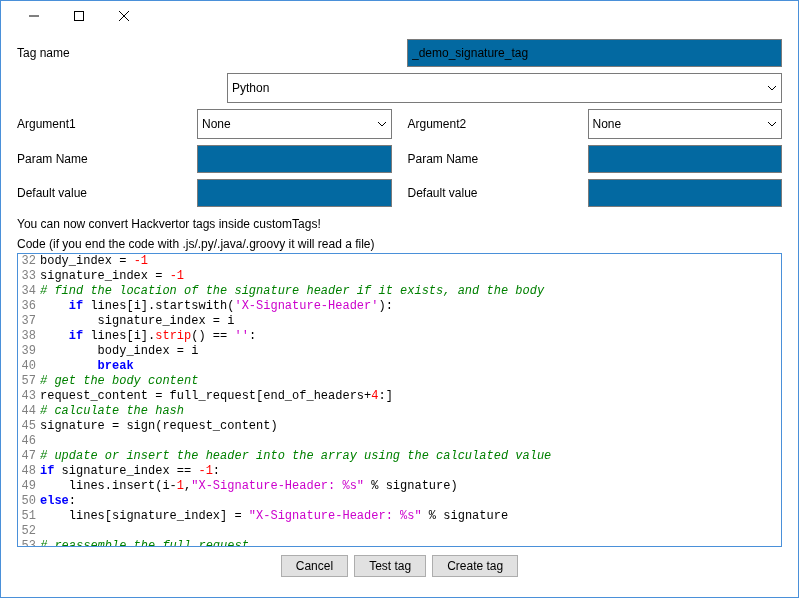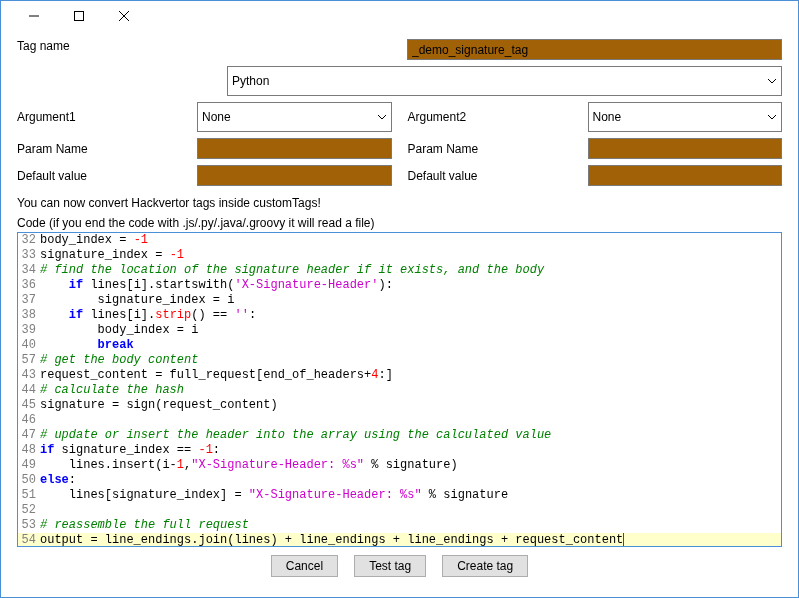--- a/index.html
+++ b/index.html
@@ -4,41 +4,41 @@
 <style>
 * { box-sizing: border-box; margin: 0; padding: 0; }
 body { font-family: "Segoe UI", Tahoma, sans-serif; font-size: 12px; background: #fff; color: #000; }
 .window { width: 799px; height: 598px; border: 1px solid #4a90d9; background: #fff; display: flex; flex-direction: column; }
 .titlebar { height: 30px; display: flex; align-items: center; padding: 0 0 0 10px; }
 .titlebar-title { flex: 1; font-size: 12px; }
 .titlebar-controls { display: flex; }
 .titlebar-btn { width: 45px; height: 30px; display: flex; align-items: center; justify-content: center; cursor: pointer; }
 .titlebar-btn svg { width: 10px; height: 10px; }
 .content { padding: 8px 16px; flex: 1; display: flex; flex-direction: column; overflow: hidden; }
-.form-row { display: flex; align-items: flex-start; margin-bottom: 6px; }
+.form-row { display: flex; align-items: center; margin-bottom: 6px; }
 .form-label { width: 180px; }
-.form-input { flex: 1; height: 21px; border: 1px solid #7a7a7a; padding: 2px 4px; font-family: inherit; font-size: 12px; background: #a16207; }
+.form-input { flex: 1; height: 28px; border: 1px solid #7a7a7a; padding: 2px 4px; font-family: inherit; font-size: 12px; background: #0369a1; }
 .form-select { flex: 1; height: 21px; border: 1px solid #7a7a7a; padding: 14px 4px; font-family: inherit; font-size: 12px; background: #fff; position: relative; display: flex; align-items: center; justify-content: space-between; cursor: pointer; }
 .form-select .chev { width: 10px; height: 10px; }
 .form-two-col { display: flex; gap: 16px; margin-bottom: 6px; }
 .form-col { flex: 1; display: flex; align-items: center; }
 .form-col .form-label { width: 180px; }
 .hint { margin: 4px 0 2px 0; }
 .code-area { flex: 1; border: 1px solid #4a90d9; background: #fff; overflow: hidden; font-family: "Courier New", monospace; font-size: 12px; line-height: 15px; }
 .code-line { display: flex; white-space: pre; }
 .gutter { width: 22px; text-align: right; padding-right: 4px; color: #808080; user-select: none; }
 .code-text { flex: 1; }
 .hl-line { background: #ffffcc; }
 .kw { color: #0000ff; font-weight: bold; }
 .str { color: #cc00cc; }
 .num { color: #ff0000; }
 .com { color: #008000; font-style: italic; }
 .fn { color: #ff0000; }
 .cursor { border-left: 1px solid #ff0000; }
-.button-row { display: flex; justify-content: center; gap: 16px; padding: 8px 0 12px 0; }
+.button-row { display: flex; justify-content: center; gap: 6px; padding: 8px 0 12px 0; }
 .btn { border: 1px solid #adadad; background: #e1e1e1; padding: 3px 14px; font-family: inherit; font-size: 12px; cursor: pointer; }
 </style>
 </head>
 <body>
 
 <div class="window">
   <div class="titlebar">
     <div class="titlebar-controls">
       <div class="titlebar-btn">
         <svg viewBox="0 0 10 10">

